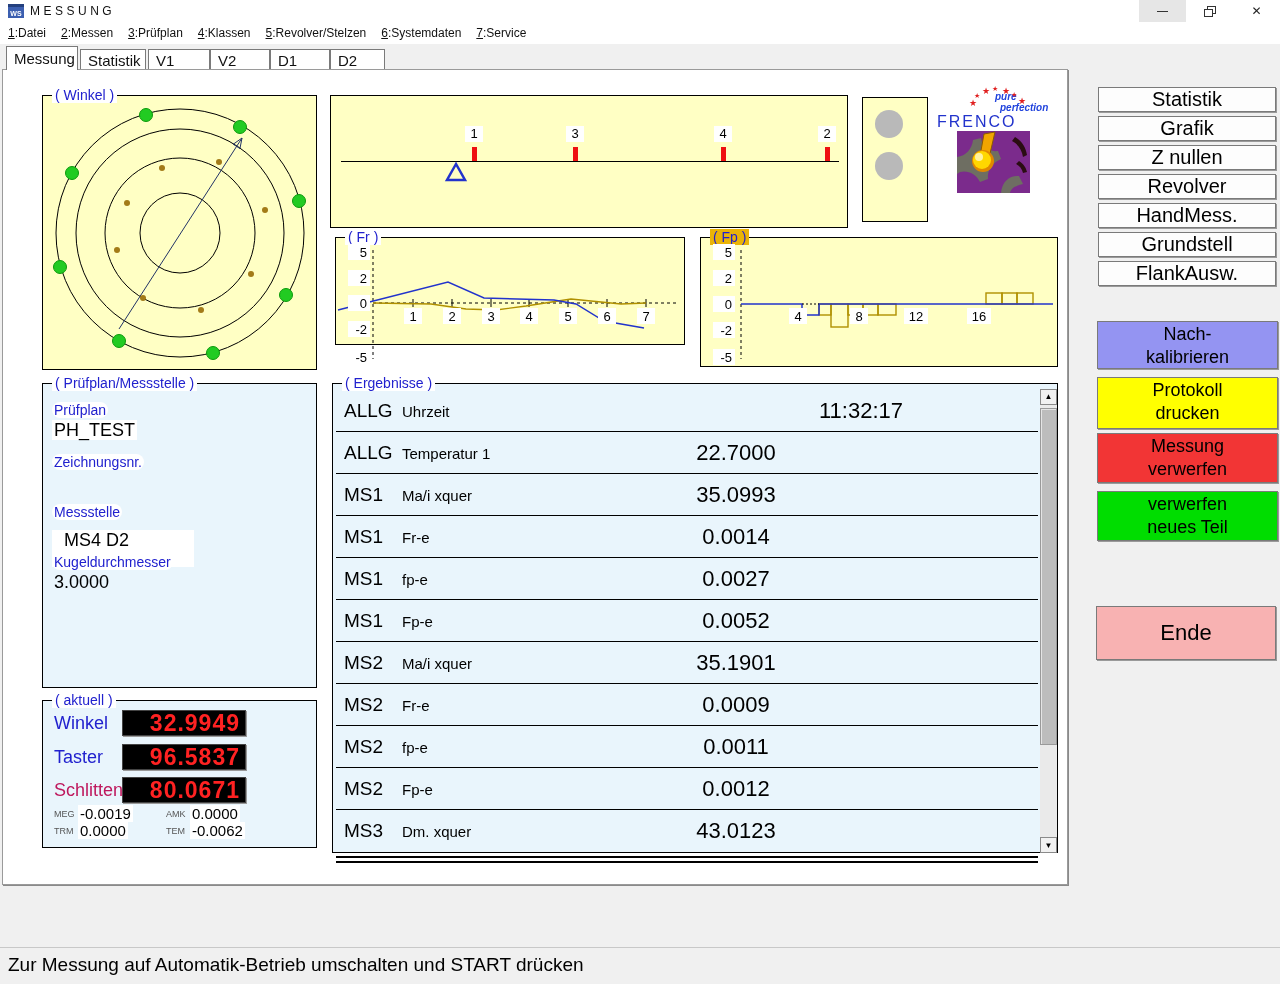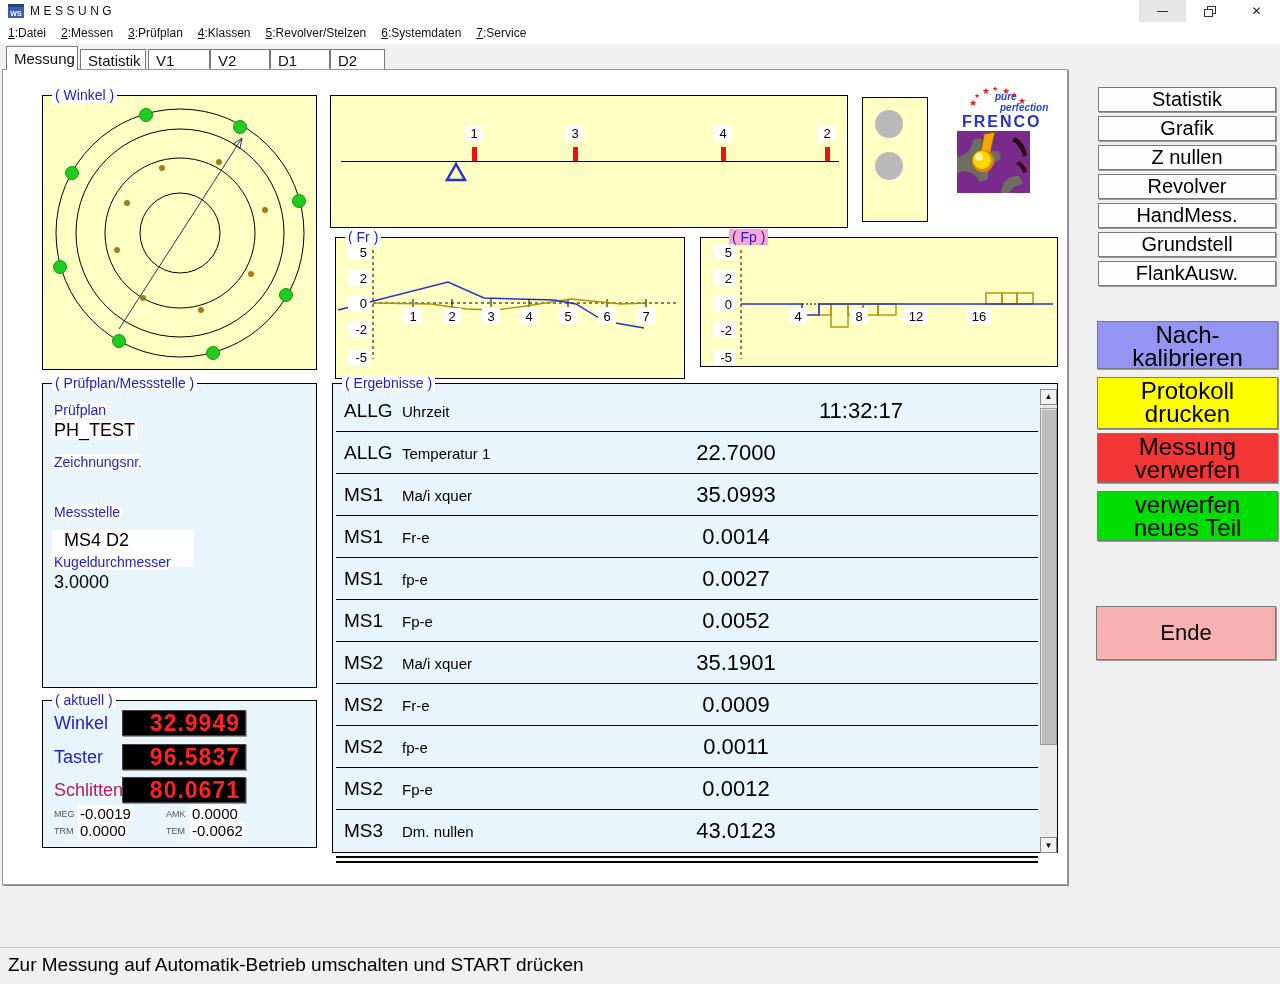--- a/index.html
+++ b/index.html
@@ -44,21 +44,21 @@
   .pb-line{position:absolute;background:#000;height:1px;}
   .pb-tick{position:absolute;width:5px;height:14px;background:#ee1111;}
   .pb-label{position:absolute;width:18px;height:16px;background:#fff;font-size:13px;text-align:center;line-height:16px;}
 
   
   .lamp{position:absolute;width:28px;height:28px;border-radius:50%;background:#b9b9b9;}
 
   
   .logo-star{position:absolute;color:#e02020;font-size:8px;line-height:8px;}
   .logo-tagline{position:absolute;color:#2244dd;font-size:10px;font-style:italic;font-weight:bold;line-height:10px;}
-  .logo-brand{position:absolute;color:#2233cc;font-size:16px;font-weight:bold;letter-spacing:2px;margin-left:25px;}
+  .logo-brand{position:absolute;color:#2233cc;font-size:16px;font-weight:normal;letter-spacing:2px;}
 
   
   .fld-label{position:absolute;font-size:14px;color:#2121ce;background:#fff;padding:0 2px;line-height:16px;border-radius:8px;}
   .fld-value{position:absolute;font-size:18px;color:#000;background:#fff;padding:0 2px;line-height:20px;}
   .fld-box{position:absolute;background:#fff;font-size:18px;color:#000;line-height:21px;padding-left:2px;}
 
   
   .erg-rows{position:absolute;left:336px;top:390px;width:702px;height:462px;}
   .erg-row{position:relative;width:100%;height:42px;box-sizing:border-box;border-bottom:1px solid #000;}
   .erg-row:last-child{border-bottom:none;}
@@ -76,21 +76,21 @@
     text-align:right;box-sizing:content-box;}
   .ax-value{display:block;font-size:23px;font-weight:bold;color:#ff2222;line-height:24px;padding-right:5px;letter-spacing:1px;}
   .comp-cell{position:absolute;white-space:nowrap;}
   .comp-label{display:inline-block;width:24px;font-size:9px;color:#555;vertical-align:2px;}
   .comp-value{font-size:15px;color:#000;background:#fff;padding:0 2px;}
 
   
   .navbtn{position:absolute;left:1098px;width:178px;height:25px;background:#fdfdfd;border:1px solid #7a7a7a;
     box-shadow:1px 1px 0 #9a9a9a;box-sizing:border-box;font-size:20px;text-align:center;line-height:23px;color:#000;cursor:default;}
   .actbtn{position:absolute;left:1097px;width:181px;border:1px solid #7a7a7a;box-shadow:1px 1px 0 #9a9a9a;
-    box-sizing:border-box;font-size:24px;text-align:center;line-height:23px;color:#000;padding-top:1px;cursor:default;}
+    box-sizing:border-box;font-size:18px;text-align:center;line-height:23px;color:#000;padding-top:1px;cursor:default;}
   .endebtn{position:absolute;left:1096px;top:606px;width:180px;height:54px;border:1px solid #7a7a7a;box-shadow:1px 1px 0 #9a9a9a;
     box-sizing:border-box;font-size:22px;text-align:center;line-height:52px;color:#000;cursor:default;}
 
   
   .status-sep{position:absolute;left:0;top:947px;width:1280px;height:1px;background:#c8c8c8;}
   .status-text{position:absolute;left:8px;top:954px;font-size:19px;color:#000;}
 
   .dblline{position:absolute;left:336px;width:702px;height:2px;background:#000;}
 </style>
 </head>
@@ -205,21 +205,21 @@
     </svg>
   <span class="logo-star" style="left: 34px; top: 14px; font-size: 9px;">★</span>
       <span class="logo-star" style="left: 39px; top: 7px; font-size: 7px;">★</span>
       <span class="logo-star" style="left: 47px; top: 2px; font-size: 9px;">★</span>
       <span class="logo-star" style="left: 57px; top: 0px; font-size: 7px;">★</span>
       <span class="logo-star" style="left: 67px; top: 2px; font-size: 9px;">★</span>
       <span class="logo-star" style="left: 76px; top: 6px; font-size: 7px;">★</span>
       <span class="logo-star" style="left: 83px; top: 12px; font-size: 9px;">★</span>
     </div>
 
-  <div class="panel yellow" id="fr-panel" style="left:335px;top:237px;width:350px;height:142px;">
+  <div class="panel yellow" id="fr-panel" style="left:335px;top:237px;width:350px;height:108px;">
     <span class="legend" style="background:#fff;">( Fr )</span>
   <div class="abs" style="left: 0px; top: 0px;"><svg width="348" height="128">
           <line x1="37" y1="12" x2="37" y2="121" stroke="#000" stroke-dasharray="3,3"></line>
           <line x1="37" y1="65" x2="342" y2="65" stroke="#000" stroke-dasharray="3,3"></line>
           <line x1="77" y1="61" x2="77" y2="69" stroke="#000"></line>
           <line x1="116" y1="61" x2="116" y2="69" stroke="#000"></line>
           <line x1="155" y1="61" x2="155" y2="69" stroke="#000"></line>
           <line x1="193" y1="61" x2="193" y2="69" stroke="#000"></line>
           <line x1="232" y1="61" x2="232" y2="69" stroke="#000"></line>
           <line x1="271" y1="61" x2="271" y2="69" stroke="#000"></line>
@@ -247,21 +247,21 @@
           <rect x="223" y="70" width="18" height="16" fill="#fff"></rect>
           <text x="232" y="83" text-anchor="middle" font-size="13" fill="#000">5</text>
           <rect x="262" y="70" width="18" height="16" fill="#fff"></rect>
           <text x="271" y="83" text-anchor="middle" font-size="13" fill="#000">6</text>
           <rect x="301" y="70" width="18" height="16" fill="#fff"></rect>
           <text x="310" y="83" text-anchor="middle" font-size="13" fill="#000">7</text>
         </svg></div>
     </div>
 
   <div class="panel yellow" id="fp-panel" style="left:700px;top:237px;width:358px;height:130px;">
-    <span class="legend" style="background:#f9a8d4;margin-left:19px;">( Fp )</span>
+    <span class="legend" style="background:#eab308;">( Fp )</span>
   <div class="abs" style="left: 0px; top: 0px;"><svg width="356" height="128">
           <line x1="40" y1="12" x2="40" y2="121" stroke="#000" stroke-dasharray="3,3"></line>
           <rect x="118" y="66" width="12" height="11" fill="none" stroke="#b09000" stroke-width="1.4"></rect>
           <rect x="130" y="66" width="17" height="23" fill="none" stroke="#b09000" stroke-width="1.4"></rect>
           <rect x="147" y="66" width="15" height="11" fill="none" stroke="#b09000" stroke-width="1.4"></rect>
           <rect x="162" y="66" width="15" height="11" fill="none" stroke="#b09000" stroke-width="1.4"></rect>
           <rect x="177" y="66" width="18" height="11" fill="none" stroke="#b09000" stroke-width="1.4"></rect>
           <rect x="285" y="55" width="16" height="11" fill="none" stroke="#b09000" stroke-width="1.4"></rect>
           <rect x="301" y="55" width="15" height="11" fill="none" stroke="#b09000" stroke-width="1.4"></rect>
           <rect x="316" y="55" width="16" height="11" fill="none" stroke="#b09000" stroke-width="1.4"></rect>
@@ -349,21 +349,21 @@
         <span class="erg-name">fp-e</span>
         <span class="erg-value" style="left: 250px; width: 300px;">0.0011</span>
       </div>
       <div class="erg-row">
         <span class="erg-group">MS2</span>
         <span class="erg-name">Fp-e</span>
         <span class="erg-value" style="left: 250px; width: 300px;">0.0012</span>
       </div>
       <div class="erg-row">
         <span class="erg-group">MS3</span>
-        <span class="erg-name">Dm. nullen</span>
+        <span class="erg-name">Dm. xquer</span>
         <span class="erg-value" style="left: 250px; width: 300px;">43.0123</span>
       </div>
     </div>
   <div class="sb-track">
     <div class="sb-btn" style="top:0;">▲</div>
     <div class="sb-thumb" style="top:19px;height:337px;"></div>
     <div class="sb-btn" style="bottom:0;line-height:15px;">▼</div>
   </div>
   <div class="dblline" style="top:856px;"></div>
   <div class="dblline" style="top:861px;"></div>

